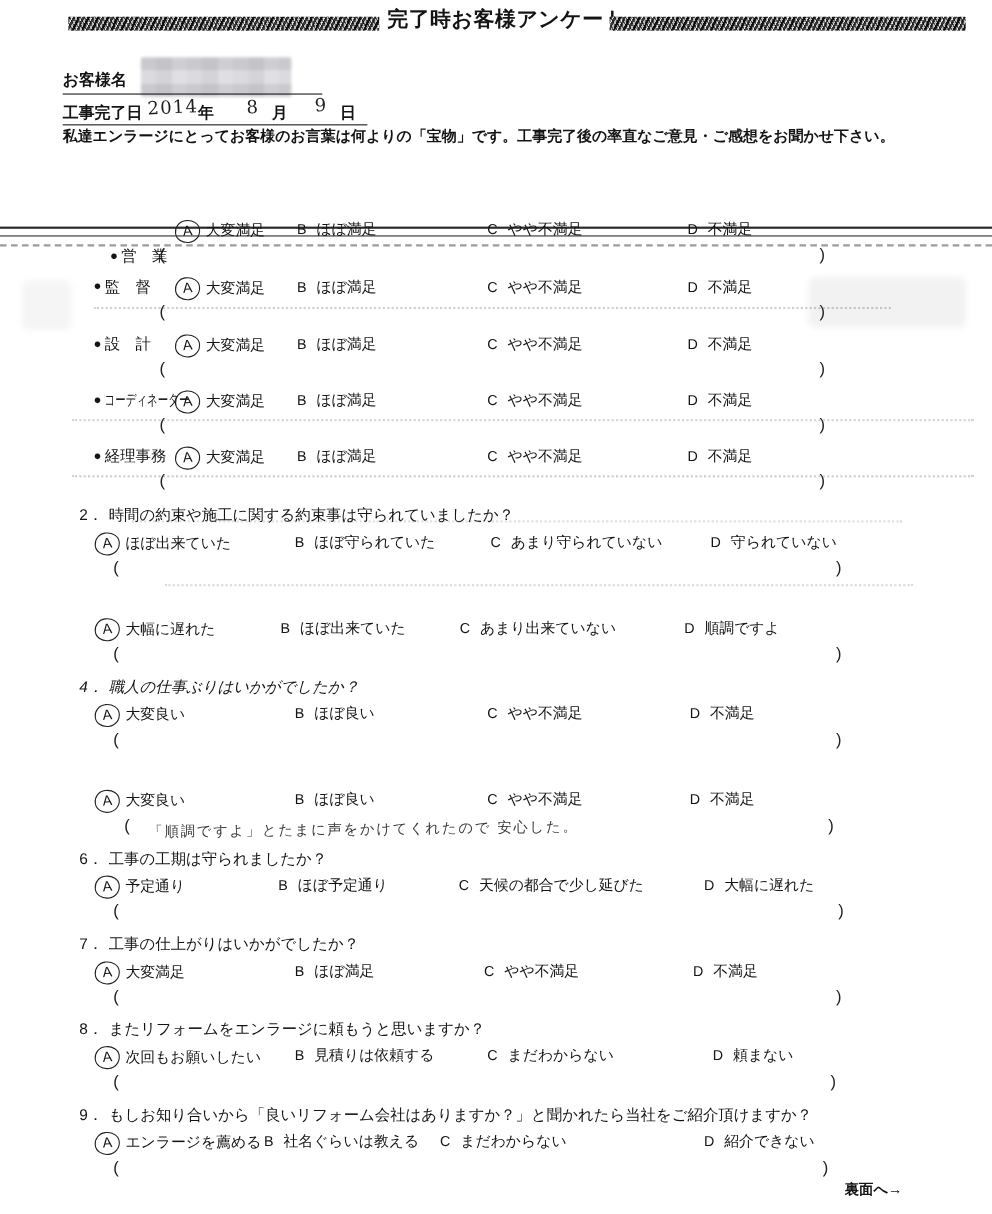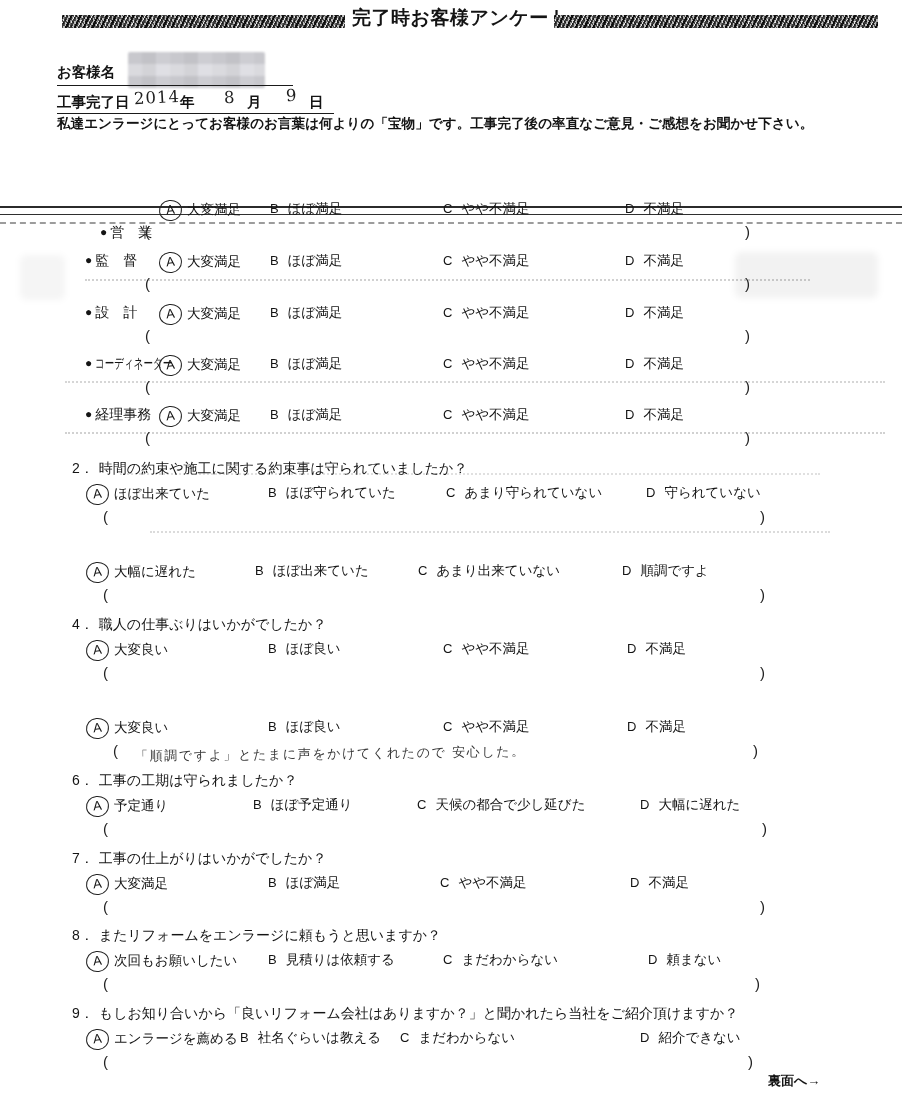--- a/index.html
+++ b/index.html
@@ -132,21 +132,21 @@
       <div class="opt" style="left: 446px; top: 484px;"><span class="letter">C</span><span class="olabel">あまり守られていない</span></div>
       <div class="opt" style="left: 646px; top: 484px;"><span class="letter">D</span><span class="olabel">守られていない</span></div>
       <span class="paren" style="left: 103px; top: 508px;">(</span>
       <span class="paren" style="left: 760px; top: 508px;">)</span>
       <div class="opt" style="left: 90px; top: 562px;"><span class="letter circle">A</span><span class="olabel">大幅に遅れた</span></div>
       <div class="opt" style="left: 255px; top: 562px;"><span class="letter">B</span><span class="olabel">ほぼ出来ていた</span></div>
       <div class="opt" style="left: 418px; top: 562px;"><span class="letter">C</span><span class="olabel">あまり出来ていない</span></div>
       <div class="opt" style="left: 622px; top: 562px;"><span class="letter">D</span><span class="olabel">順調ですよ</span></div>
       <span class="paren" style="left: 103px; top: 586px;">(</span>
       <span class="paren" style="left: 760px; top: 586px;">)</span>
-      <div class="qheading" style="left: 72px; top: 616px;"><span class="qnum">4．</span><span class="qtext">職人の仕事ぶりはいかがでしたか？</span></div>
+      <div class="qheading" style="left: 72px; top: 616px; font-style: italic;"><span class="qnum">4．</span><span class="qtext">職人の仕事ぶりはいかがでしたか？</span></div>
       <div class="opt" style="left: 90px; top: 640px;"><span class="letter circle">A</span><span class="olabel">大変良い</span></div>
       <div class="opt" style="left: 268px; top: 640px;"><span class="letter">B</span><span class="olabel">ほぼ良い</span></div>
       <div class="opt" style="left: 443px; top: 640px;"><span class="letter">C</span><span class="olabel">やや不満足</span></div>
       <div class="opt" style="left: 627px; top: 640px;"><span class="letter">D</span><span class="olabel">不満足</span></div>
       <span class="paren" style="left: 103px; top: 664px;">(</span>
       <span class="paren" style="left: 760px; top: 664px;">)</span>
       <div class="opt" style="left: 90px; top: 718px;"><span class="letter circle">A</span><span class="olabel">大変良い</span></div>
       <div class="opt" style="left: 268px; top: 718px;"><span class="letter">B</span><span class="olabel">ほぼ良い</span></div>
       <div class="opt" style="left: 443px; top: 718px;"><span class="letter">C</span><span class="olabel">やや不満足</span></div>
       <div class="opt" style="left: 627px; top: 718px;"><span class="letter">D</span><span class="olabel">不満足</span></div>

